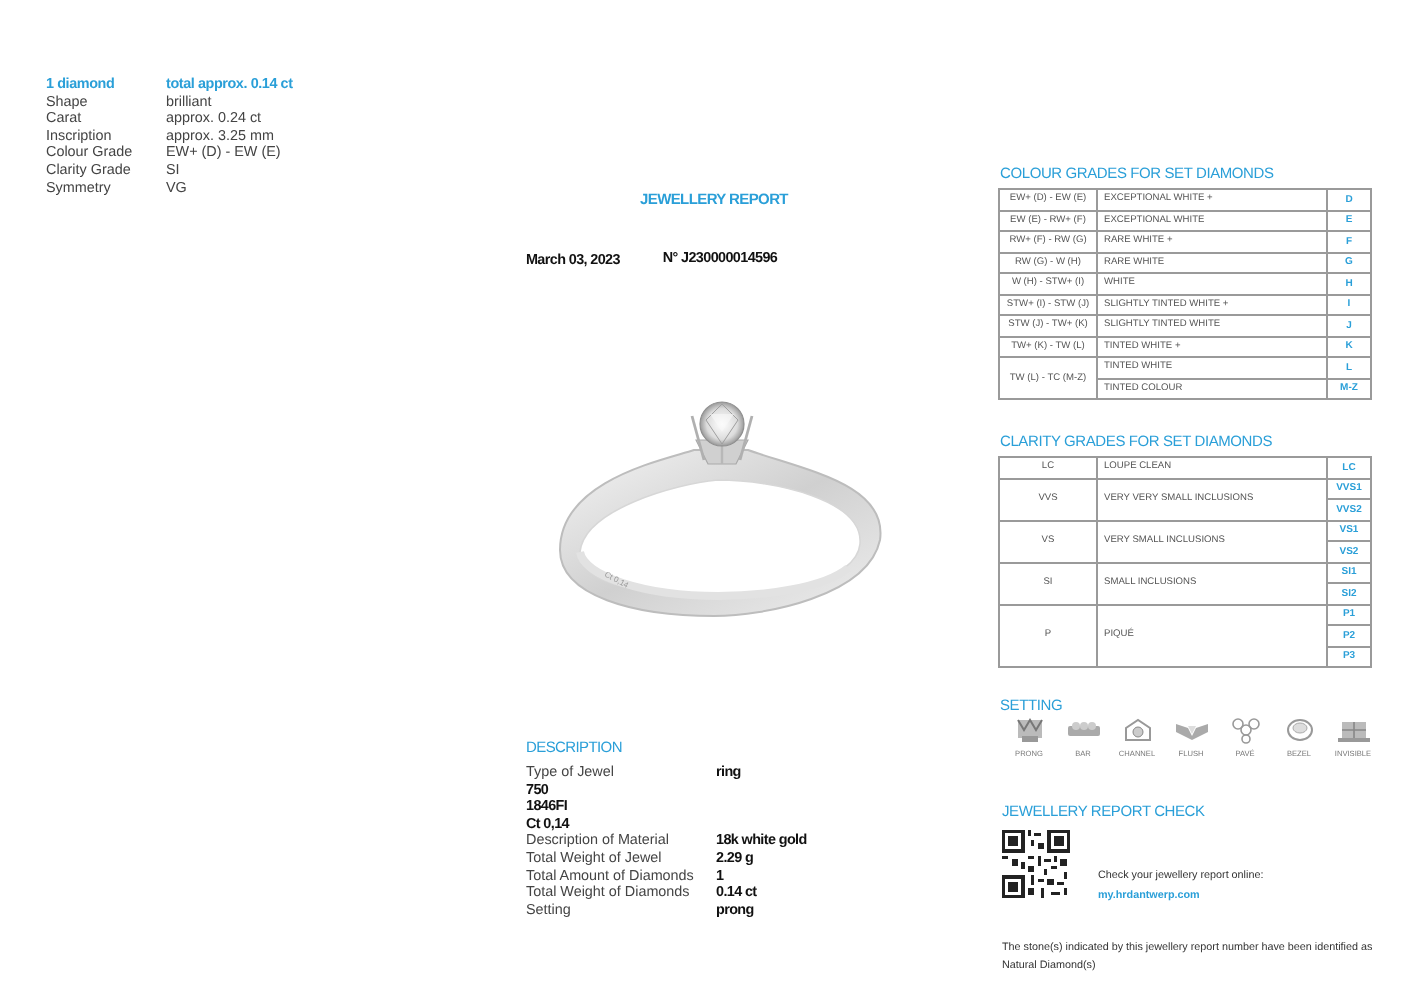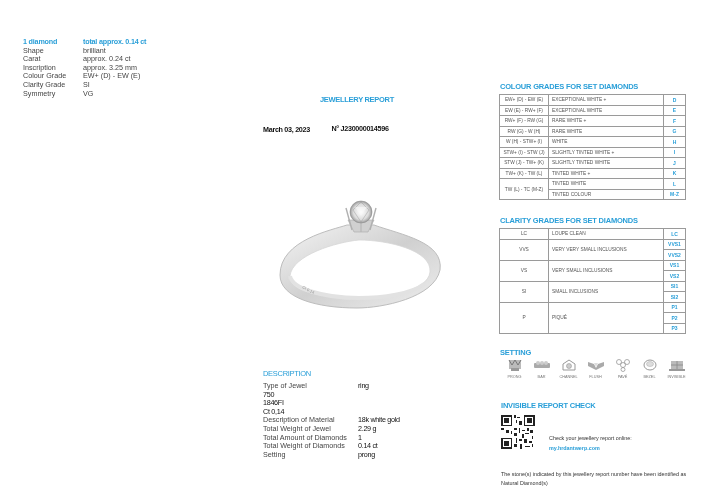--- a/index.html
+++ b/index.html
@@ -21,24 +21,24 @@
   .report-date { left: 263px; top: 125px; font-size: 7.2px; font-weight: bold; color: #111; letter-spacing: -0.3px; }
 
   
   .ring { left: 262px; top: 180px; width: 200px; height: 150px; }
 
   
   .desc-title { left: 263px; top: 369px; font-size: 7.5px; font-weight: normal; color: #2a9fd8; letter-spacing: -0.3px; }
   .desc { left: 263px; top: 382px; font-size: 7.2px; line-height: 8.6px; }
   .desc .row { display: flex; }
   .desc .k { width: 95px; color: #444; }
-  .desc .v { color: #111; font-weight: normal; letter-spacing: -0.3px; }
-
-  
-  .sec-title { font-size: 7.5px; font-weight: bold; color: #2a9fd8; letter-spacing: -0.2px; }
+  .desc .v { color: #111; font-weight: bold; letter-spacing: -0.3px; }
+
+  
+  .sec-title { font-size: 7.5px; font-weight: normal; color: #2a9fd8; letter-spacing: -0.2px; }
 
   
   table.grades { position: absolute; border-collapse: collapse; font-size: 4.8px; color: #555; }
   table.grades td { border: 0.8px solid #9a9a9a; padding: 0 3px; height: 10.5px; }
   table.grades td.g { text-align: center; width: 49px; }
   table.grades td.d { width: 115px; }
   table.grades td.c { width: 22px; text-align: center; color: #2a9fd8; font-weight: bold; font-size: 5px; }
   .colour-table { left: 499px; top: 94px; width: 187px; }
   .clarity-table { left: 499px; top: 228px; width: 187px; }
 
@@ -315,21 +315,21 @@
   <div class="setting">
     <svg viewBox="0 0 18 14">
         <rect x="3" y="3" width="12" height="8" fill="#bbb"></rect>
         <path d="M3 7 L15 7 M9 3 L9 11" stroke="#888" stroke-width="0.8"></path>
         <rect x="1" y="11" width="16" height="2" fill="#999"></rect>
       </svg>
     <span class="lbl">INVISIBLE</span>
   </div>
 </div>
 
-<div class="abs sec-title" style="left:501px;top:401px;">INVISIBLE REPORT CHECK</div>
+<div class="abs sec-title" style="left:501px;top:401px;">JEWELLERY REPORT CHECK</div>
 <div class="abs qr">
   <svg viewBox="0 0 21 21" width="34" height="34" shape-rendering="crispEdges">
     <rect width="21" height="21" fill="#fff"></rect>
     <g fill="#222">
       <rect x="0" y="0" width="7" height="7"></rect>
         <rect x="1" y="1" width="5" height="5" fill="#fff"></rect>
         <rect x="2" y="2" width="3" height="3"></rect>
       <rect x="14" y="0" width="7" height="7"></rect>
         <rect x="15" y="1" width="5" height="5" fill="#fff"></rect>
         <rect x="16" y="2" width="3" height="3"></rect>

